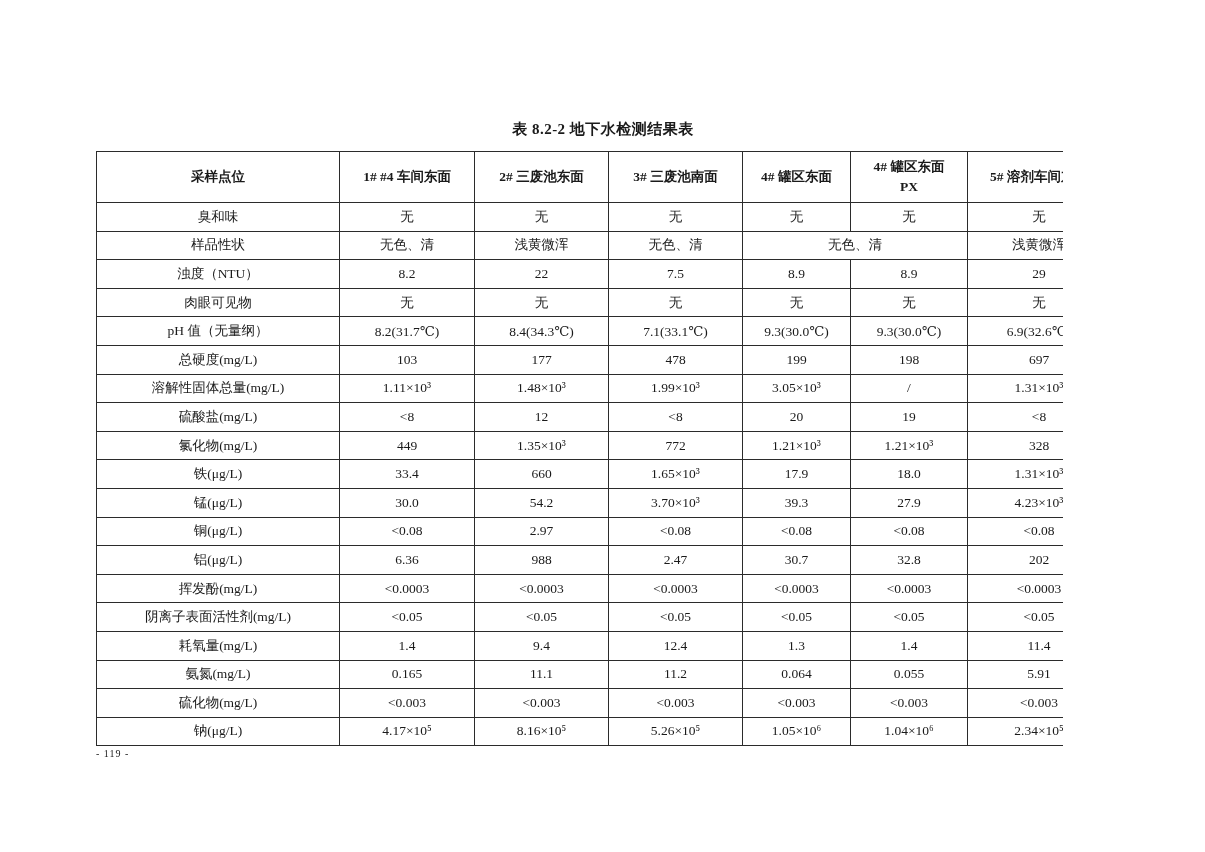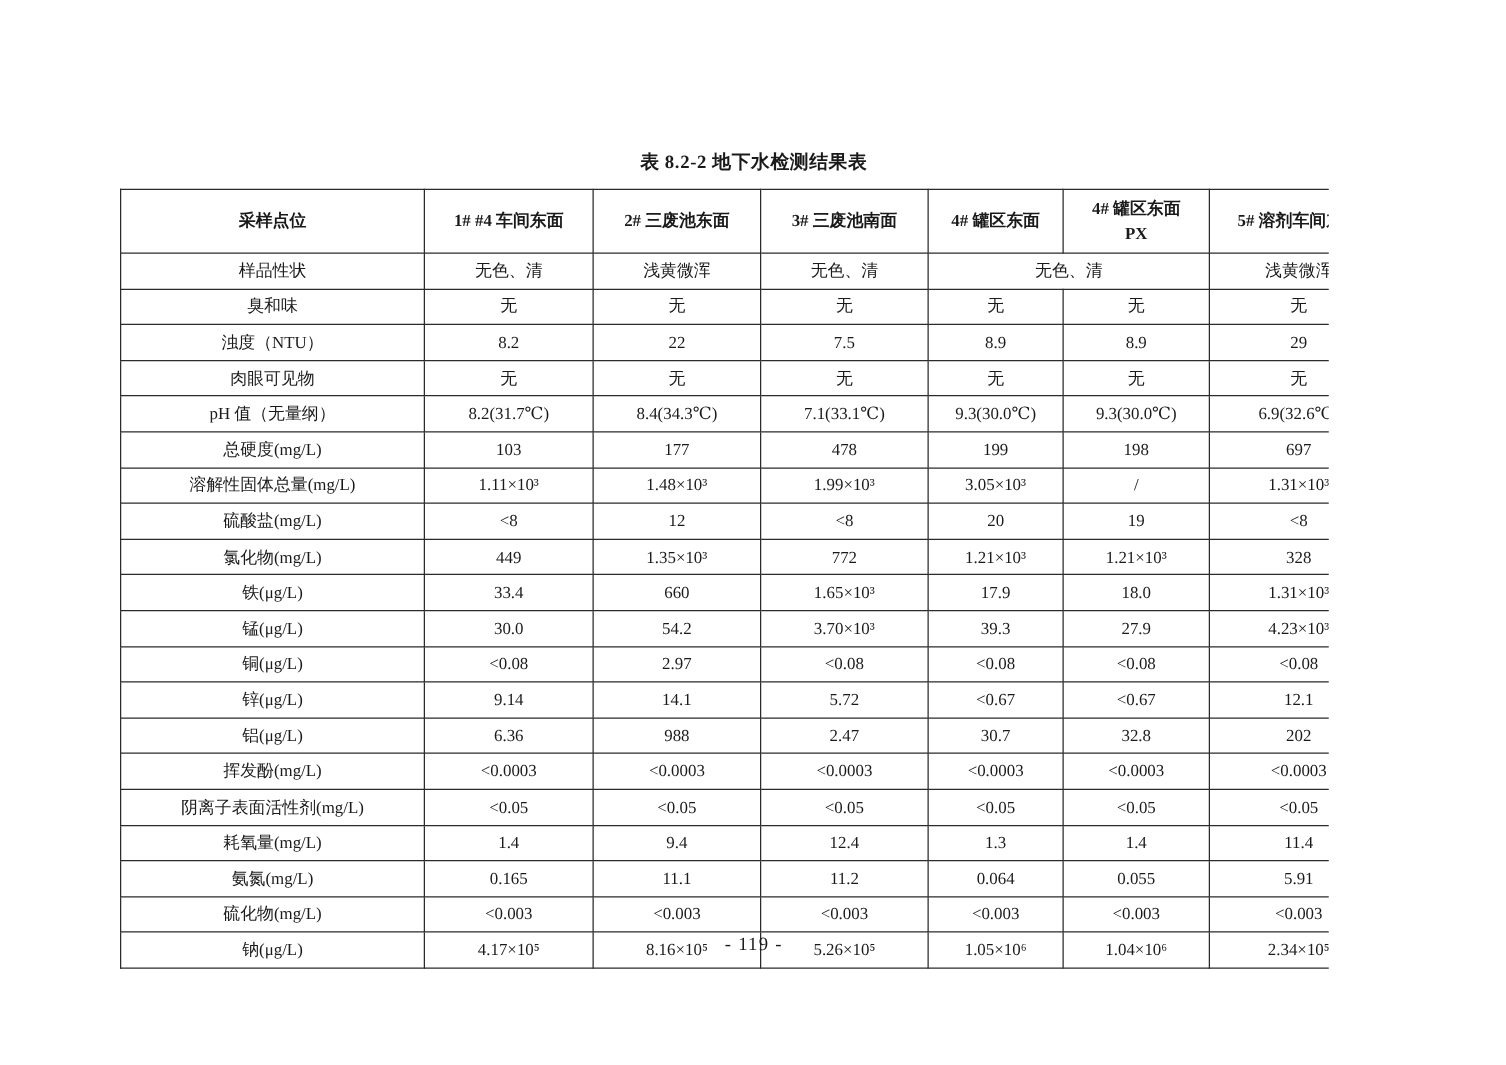--- a/index.html
+++ b/index.html
@@ -52,22 +52,21 @@
   }
   table.result-table tbody td {
     height: 23.6px;
     font-weight: normal;
   }
   .footer {
     position: absolute;
     top: 748px;
     left: 96px;
     width: 1014px;
-    text-align: center;
-    font-size: 15px;
+    font-size: 10px;
     letter-spacing: 1px;
   }
 </style>
 </head>
 <body>
 
 <div class="page">
 
   <div class="doc-title">表 8.2-2 地下水检测结果表</div>
 
@@ -88,35 +87,35 @@
         <th>2#  三废池东面</th>
         <th>3#  三废池南面</th>
         <th>4#  罐区东面</th>
         <th>4#  罐区东面
 PX</th>
         <th>5#  溶剂车间东面</th>
       </tr>
     </thead>
     <tbody>
         <tr>
+          <td>臭和味</td>
+          <td>无</td>
+          <td>无</td>
+          <td>无</td>
+          <td>无</td>
+          <td>无</td>
+          <td>无</td>
+        </tr>
+        <tr>
           <td>样品性状</td>
           <td>无色、清</td>
           <td>浅黄微浑</td>
           <td>无色、清</td>
           <td colspan="2">无色、清</td>
           <td>浅黄微浑</td>
-        </tr>
-        <tr>
-          <td>臭和味</td>
-          <td>无</td>
-          <td>无</td>
-          <td>无</td>
-          <td>无</td>
-          <td>无</td>
-          <td>无</td>
         </tr>
         <tr>
           <td>浊度（NTU）</td>
           <td>8.2</td>
           <td>22</td>
           <td>7.5</td>
           <td>8.9</td>
           <td>8.9</td>
           <td>29</td>
         </tr>
@@ -195,29 +194,20 @@
         <tr>
           <td>铜(μg/L)</td>
           <td>&lt;0.08</td>
           <td>2.97</td>
           <td>&lt;0.08</td>
           <td>&lt;0.08</td>
           <td>&lt;0.08</td>
           <td>&lt;0.08</td>
         </tr>
         <tr>
-          <td>锌(μg/L)</td>
-          <td>9.14</td>
-          <td>14.1</td>
-          <td>5.72</td>
-          <td>&lt;0.67</td>
-          <td>&lt;0.67</td>
-          <td>12.1</td>
-        </tr>
-        <tr>
           <td>铝(μg/L)</td>
           <td>6.36</td>
           <td>988</td>
           <td>2.47</td>
           <td>30.7</td>
           <td>32.8</td>
           <td>202</td>
         </tr>
         <tr>
           <td>挥发酚(mg/L)</td>

